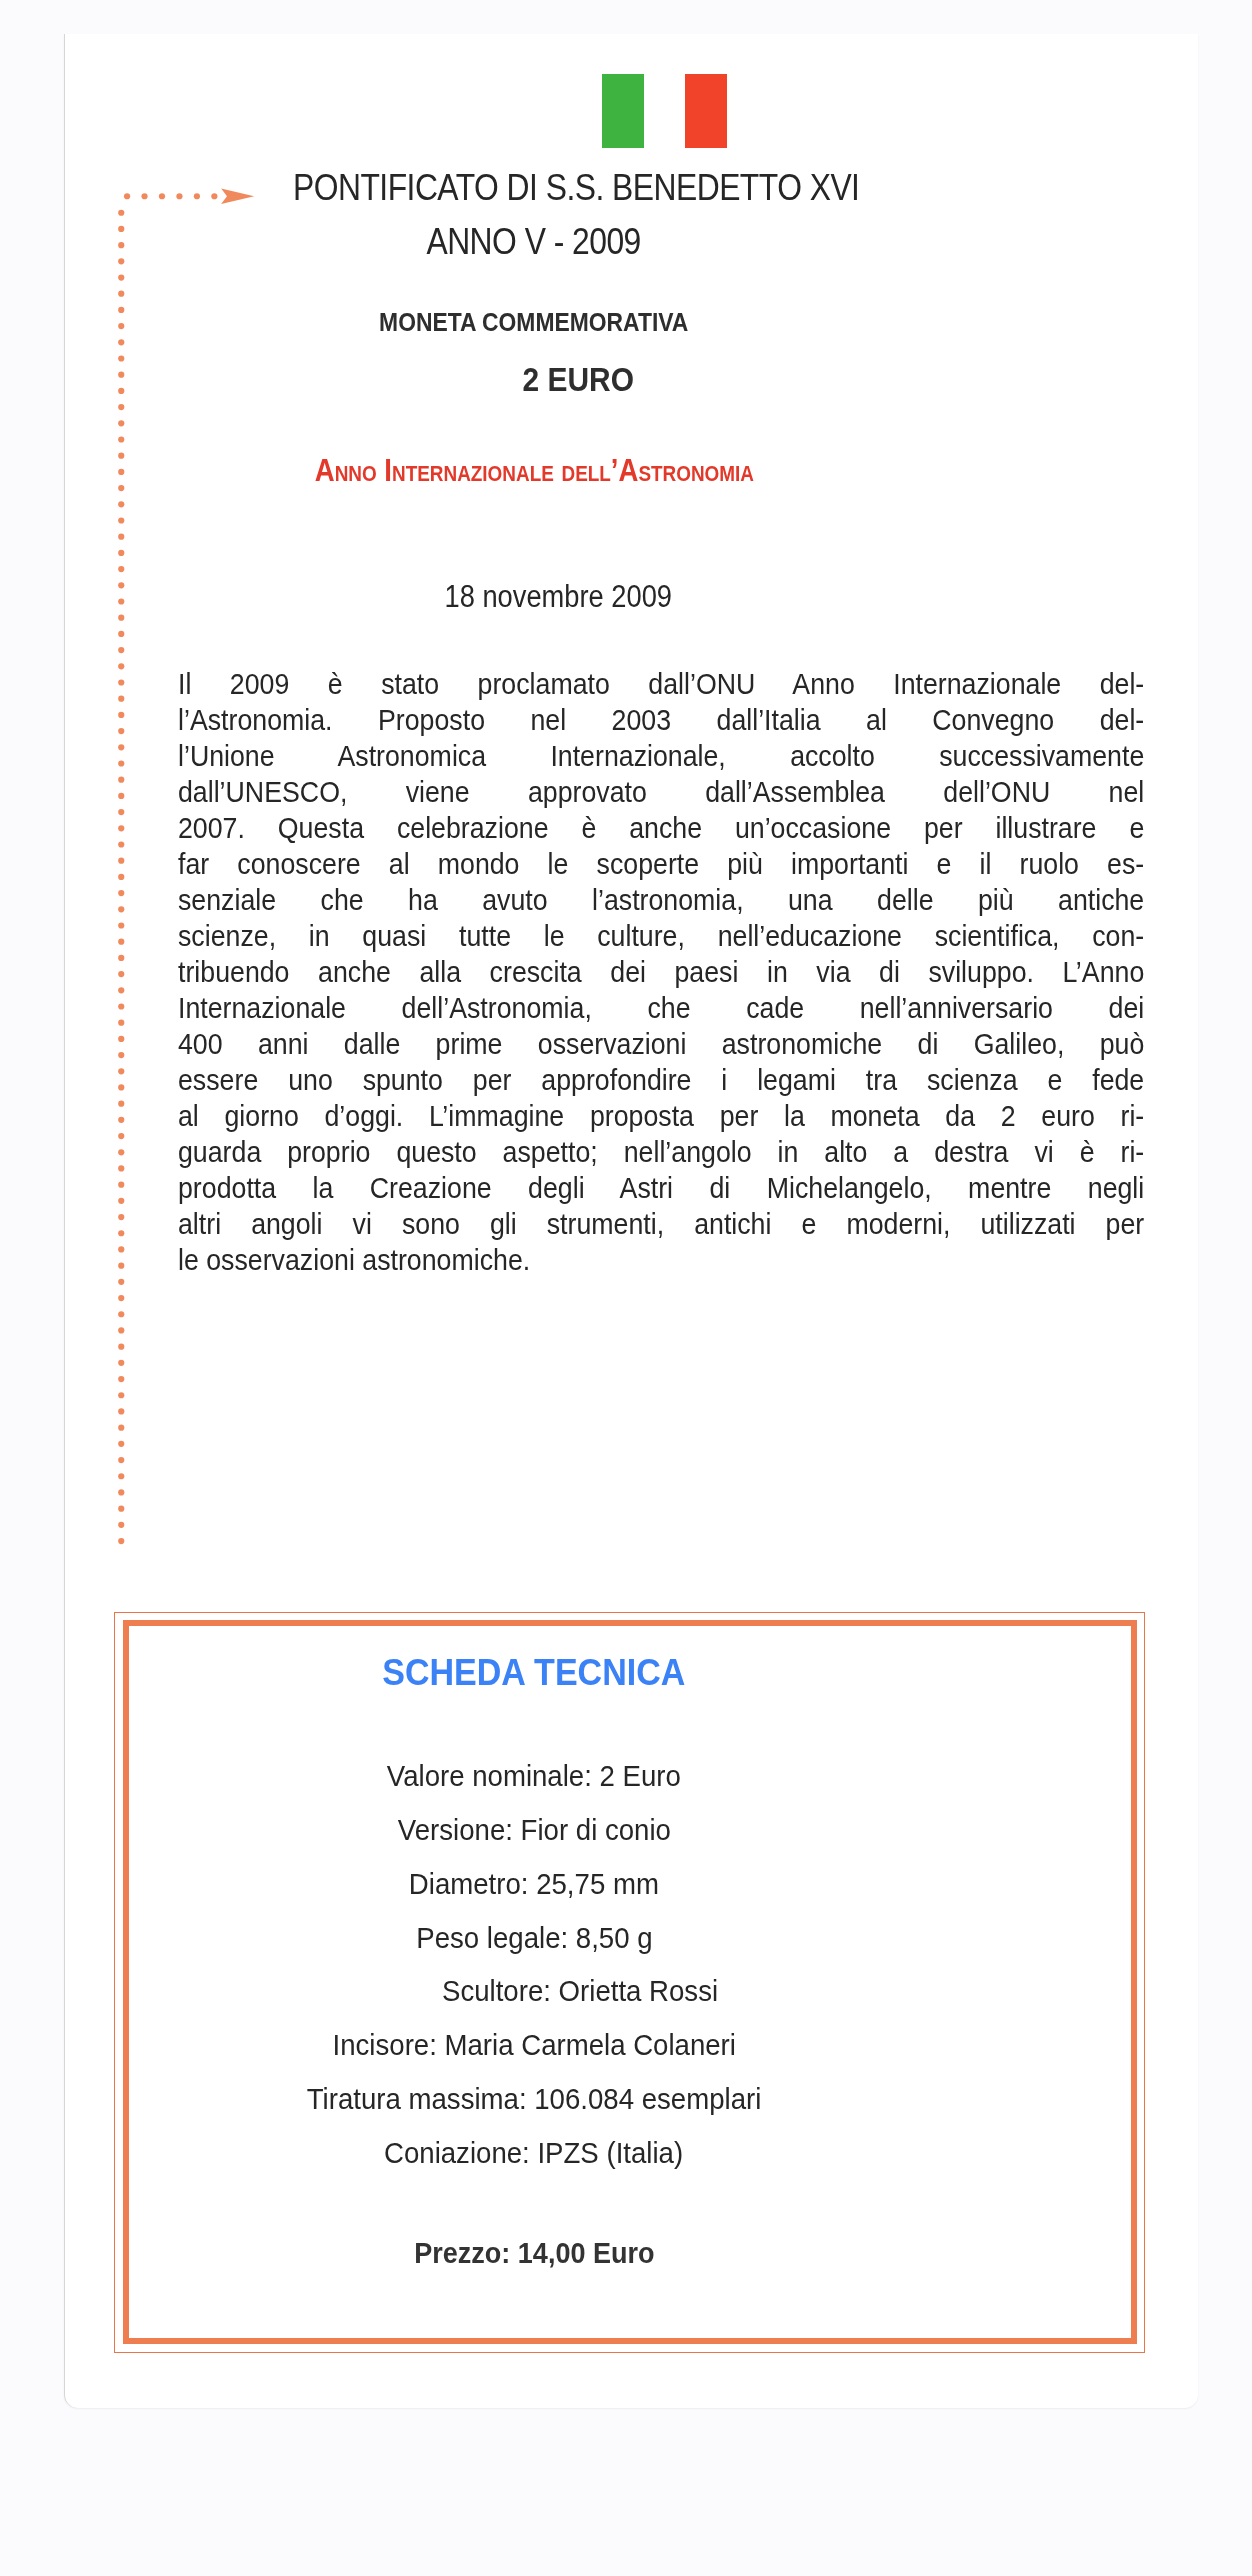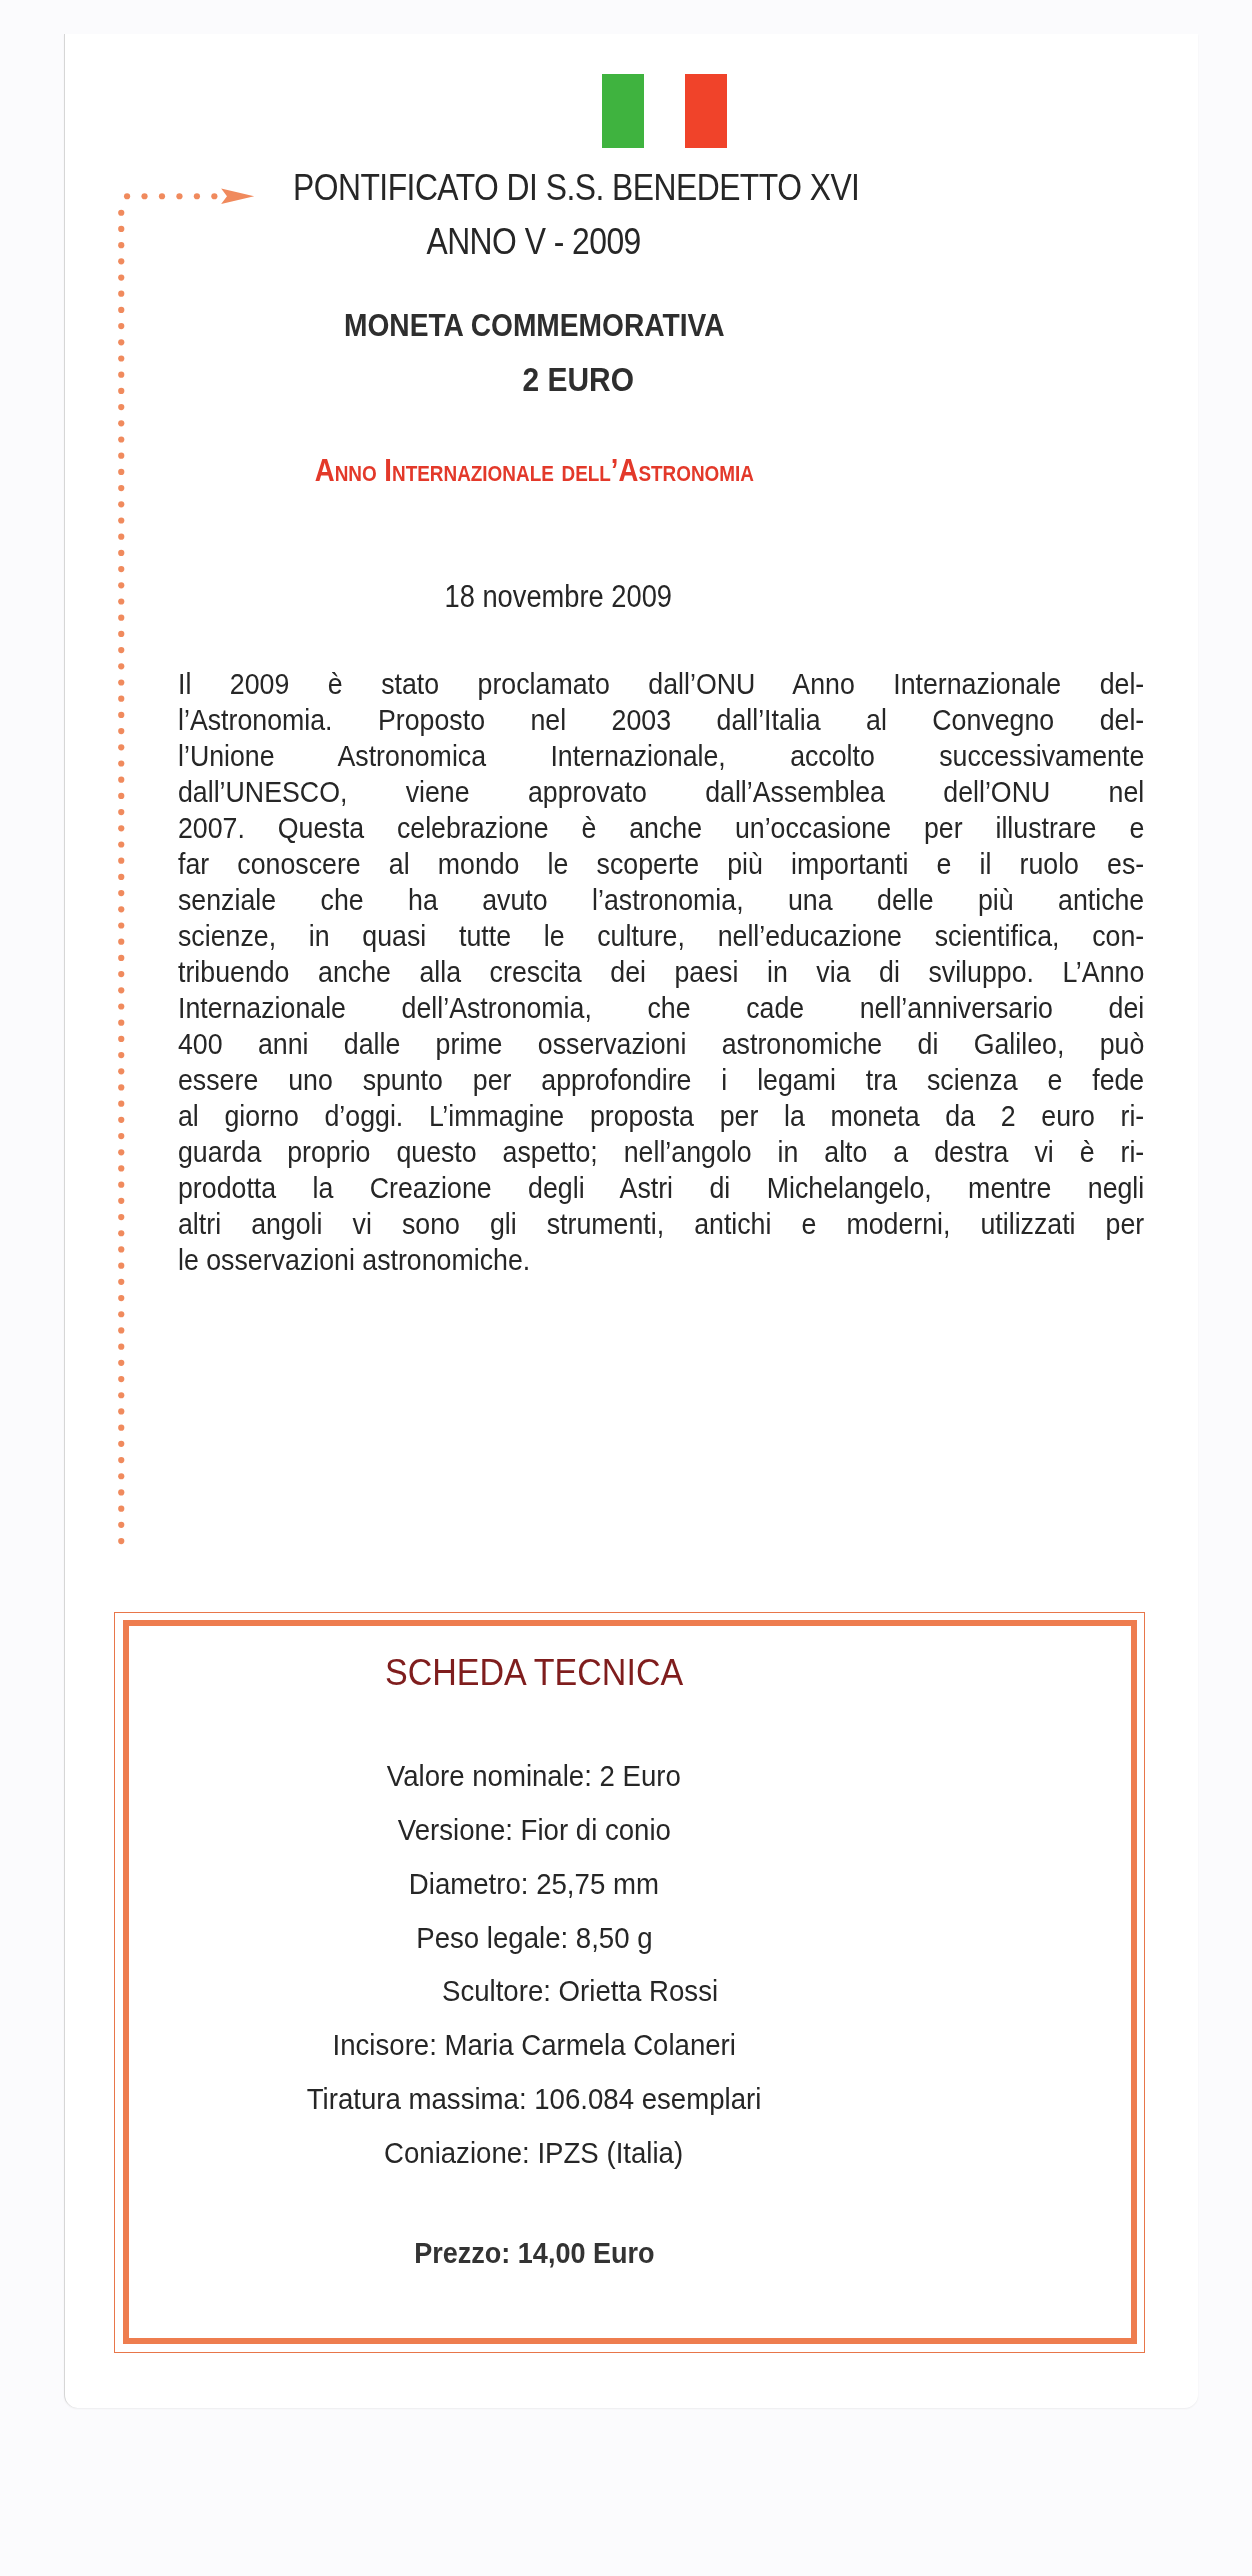--- a/index.html
+++ b/index.html
@@ -21,21 +21,21 @@
   }
   .flag-green { left:602px; background:#3fb33f; }
   .flag-red { left:685px; background:#f0432a; }
 
   .center { position:absolute; left:0; width:1068px; text-align:center; white-space:nowrap; }
 
   .title1 { top:167px; font-size:37px; left:293px; width:714px; text-align:left; letter-spacing:-0.6px; transform:scaleX(0.86); transform-origin:left; width:auto; }
   .title2 { top:221px; font-size:37px; letter-spacing:-0.6px; }
   .title2 span { display:inline-block; transform:scaleX(0.86); }
 
-  .head1 { top:307px; font-size:32px; font-weight:bold; color:#2e2e2e; }
+  .head1 { top:307px; font-size:26px; font-weight:bold; color:#2e2e2e; }
   .head2 { top:360px; font-size:34px; font-weight:bold; color:#2e2e2e;padding-left:44px; }
   .head1 span, .head2 span { display:inline-block; transform:scaleX(0.88); }
 
   .subtitle { top:452px; font-size:32px; font-weight:bold; color:#e3392a; font-variant:small-caps; }
   .subtitle span { display:inline-block; transform:scaleX(0.86); }
 
   .date { top:579px; font-size:31px;margin-left:24px; }
   .date span { display:inline-block; transform:scaleX(0.88); }
 
   .body-text {
@@ -50,21 +50,21 @@
   .arrow-dots { position:absolute; left:0; top:0; }
 
   .box-outer {
     position:absolute; left:114px; top:1612px; width:1029px; height:739px;
     border:1.9px solid #e8764a;
   }
   .box-inner {
     position:absolute; left:123px; top:1620px; width:1002px; height:712px;
     border:6.8px solid #ee7d4f;
   }
-  .box-title { top:1652px; font-size:37px; font-weight:normal; color:#7f1d1d; }
+  .box-title { top:1652px; font-size:37px; font-weight:bold; color:#3b82f6; }
   .box-title span { display:inline-block; transform:scaleX(0.92); }
   .spec { font-size:30px; }
   .spec span { display:inline-block; transform:scaleX(0.92); }
   .price { top:2236px; font-size:30px; font-weight:bold; color:#333; }
   .price span { display:inline-block; transform:scaleX(0.9); }
 </style>
 </head>
 <body>
 
 <div class="card"></div>

